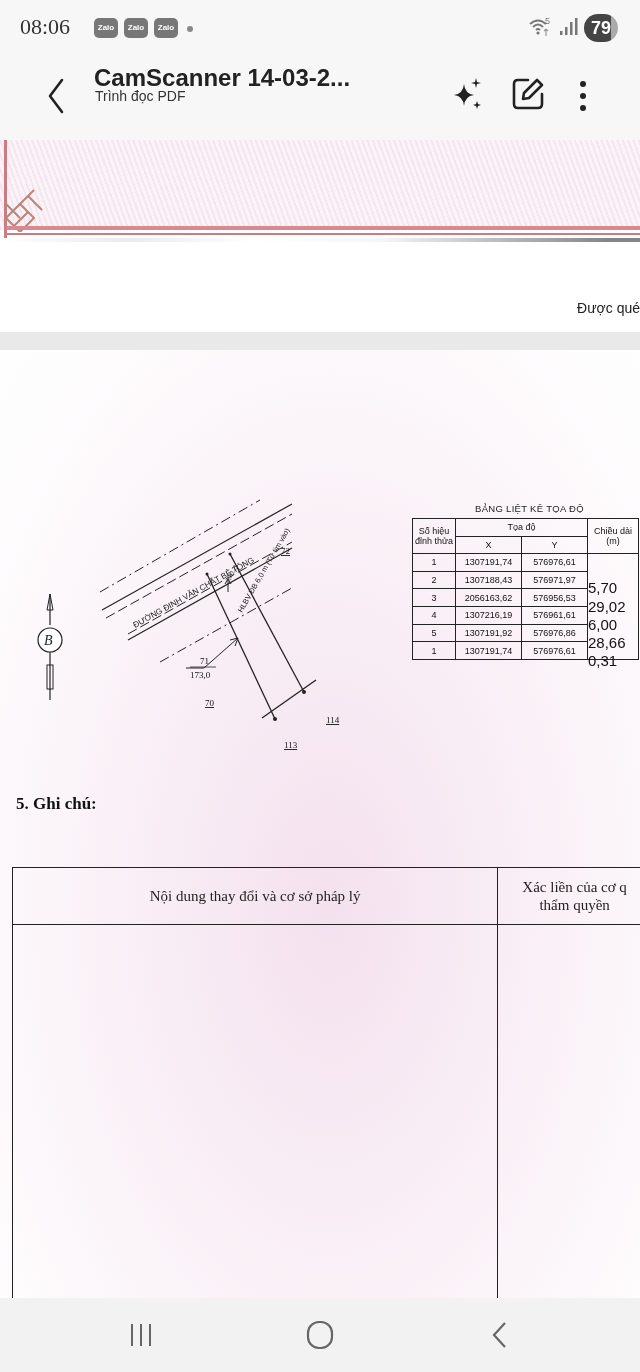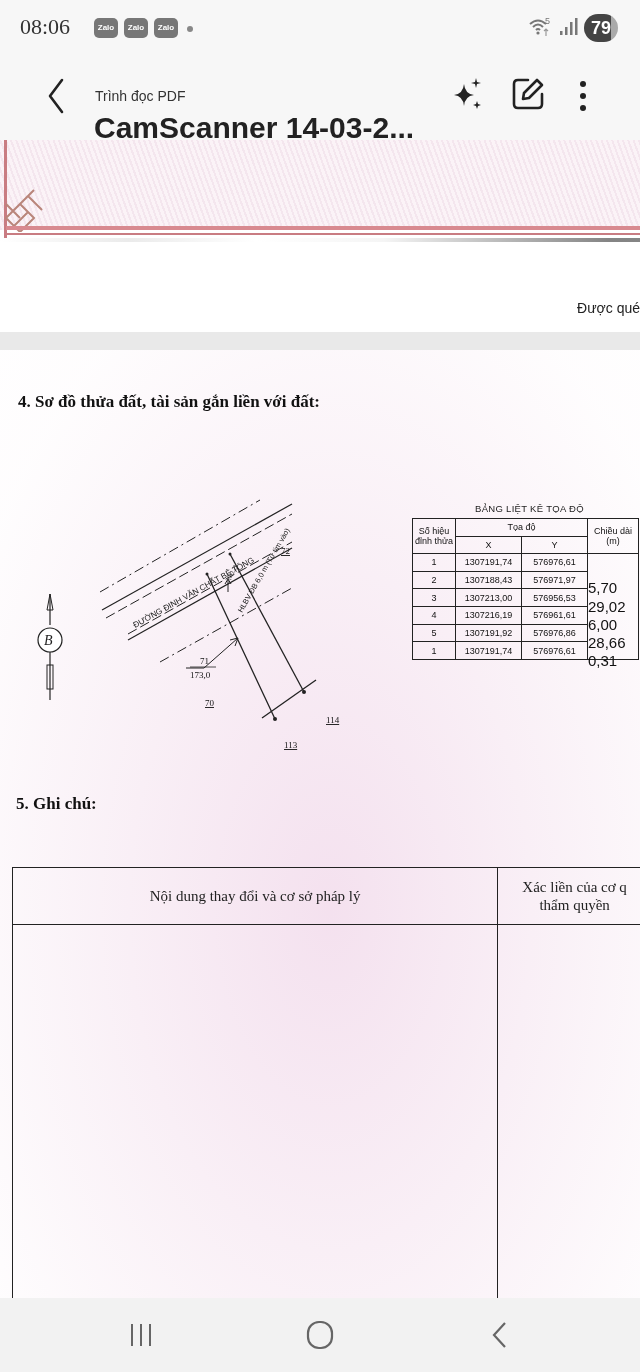--- a/index.html
+++ b/index.html
@@ -11,21 +11,21 @@
   .status-time { position: absolute; left: 20px; top: 14px; font-size: 22px; color: #333; font-family: Liberation Serif, serif; }
   .zalo { position: absolute; top: 18px; width: 24px; height: 20px; background: #777; border-radius: 5px; color: #fff; font-size: 8px; font-weight: bold; text-align: center; line-height: 20px; }
   .dot { position: absolute; left: 187px; top: 26px; width: 6px; height: 6px; border-radius: 50%; background: #888; }
   .wifi { position: absolute; left: 528px; top: 16px; width: 24px; height: 22px; }
   .signal { position: absolute; left: 558px; top: 16px; width: 20px; height: 22px; }
   .battery { position: absolute; left: 584px; top: 14px; width: 34px; height: 28px; border-radius: 14px; background: linear-gradient(90deg, #444 0%, #444 79%, #aaa 79%); color: #fff; font-size: 18px; font-weight: bold; text-align: center; line-height: 28px; }
 
   
   .app-bar { position: absolute; top: 56px; left: 0; width: 640px; height: 84px; background: #f7f7f7; }
   .back-btn { position: absolute; left: 40px; top: 18px; width: 34px; height: 44px; }
-  .app-title { position: absolute; left: 94px; top: 8px; font-size: 30px; font-weight: bold; color: #222; white-space: nowrap; margin-top: 47px; }
+  .app-title { position: absolute; left: 94px; top: 8px; font-size: 24px; font-weight: bold; color: #222; white-space: nowrap; }
   .app-subtitle { position: absolute; left: 95px; top: 32px; font-size: 14px; color: #333; }
   .ai-btn { position: absolute; left: 448px; top: 18px; width: 40px; height: 40px; }
   .edit-btn { position: absolute; left: 508px; top: 18px; width: 40px; height: 40px; }
   .more-btn { position: absolute; left: 570px; top: 20px; width: 26px; height: 40px; }
 
   
   .viewer { position: absolute; top: 140px; left: 0; width: 640px; height: 1158px; background: #e9e9e9; overflow: hidden; }
   .page { position: absolute; left: 0; width: 640px; background: #fff; overflow: hidden; }
   .page1 { top: 0; height: 192px; }
   .page2 { top: 210px; height: 960px;
@@ -129,21 +129,20 @@
     <svg class="cert-knot" viewBox="0 0 44 44">
       <path d="M2 30 L16 16 L30 30 L16 44 Z M2 16 L16 30 M10 38 L24 24 M16 16 L30 2 M24 8 L38 22" stroke="#b9857a" stroke-width="2" fill="none"></path>
     </svg>
     <div class="cert-line1"></div>
     <div class="cert-line2"></div>
     <div class="cert-shadow"></div>
     <div class="page1-footer">Được qué</div>
   </div>
 
   <div class="page page2">
-    <div class="doc-text sec4">4. Sơ đồ thửa đất, tài sản gắn liền với đất:</div>
 
     <svg class="diagram" viewBox="0 0 330 300">
 
       <g stroke="#222" fill="none">
         <path d="M70 142 L230 50" stroke-width="1" stroke-dasharray="10 4 2 4"></path>
         <path d="M72 160 L262 54" stroke-width="1.2"></path>
         <path d="M76 168 L262 64" stroke-width="1" stroke-dasharray="10 4"></path>
         <path d="M98 184 L262 92" stroke-width="1" stroke-dasharray="10 4"></path>
         <path d="M98 190 L262 98" stroke-width="1.2"></path>
         <path d="M130 212 L262 138" stroke-width="1" stroke-dasharray="10 4 2 4"></path>
@@ -211,21 +210,21 @@
           </div>
         </td>
       </tr>
       <tr>
         <td>2</td>
         <td>1307188,43</td>
         <td>576971,97</td>
       </tr>
       <tr>
         <td>3</td>
-        <td>1307213,00</td>
+        <td>2056163,62</td>
         <td>576956,53</td>
       </tr>
       <tr>
         <td>4</td>
         <td>1307216,19</td>
         <td>576961,61</td>
       </tr>
       <tr>
         <td>5</td>
         <td>1307191,92</td>

